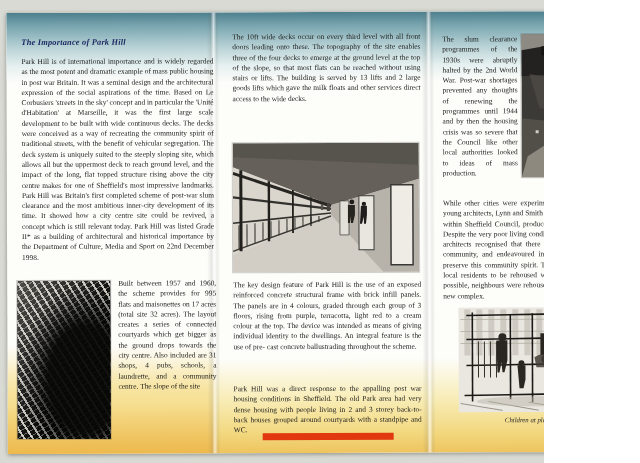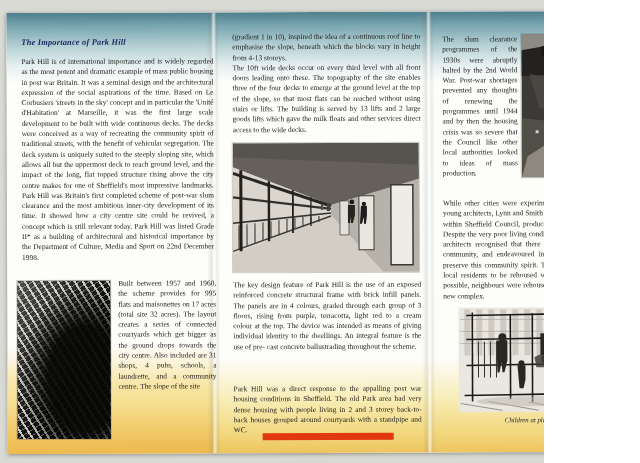--- a/index.html
+++ b/index.html
@@ -52,21 +52,20 @@
       <div class="heading">The Importance of Park Hill</div>
       <div class="abs body-text" style="left:15px;top:44px;width:192px;">Park Hill is of international importance and is widely regarded as the most potent and dramatic example of mass public housing in post war Britain.  It was a seminal design and the architectural expression of the social aspirations of the time.  Based on Le Corbusiers 'streets in the sky' concept and in particular the 'Unité d'Habitation' at Marseille, it was the first large scale development to be built with wide continuous decks.  The decks were conceived as a way of recreating the community spirit of traditional streets, with the benefit of vehicular segregation.  The deck system is uniquely suited to the steeply sloping site, which allows all but the uppermost deck to reach ground level, and the impact of the long, flat topped structure rising above the city centre makes for one of Sheffield's most impressive landmarks. Park Hill was Britain's first completed scheme of post-war slum clearance and the most ambitious inner-city development of its time.  It showed how a city centre site could be revived, a concept which is still relevant today. Park Hill was listed Grade II* as a building of architectural and historical importance by the Department of Culture, Media and Sport on 22nd December 1998.</div>
       <div class="abs body-text" style="left:10px;top:266px;width:199px;">
         <div class="facade-photo photo"></div>
         <span>Built between 1957 and 1960, the scheme provides for 995 flats and maisonettes on 17 acres (total site 32 acres). The layout creates a series of connected courtyards which get bigger as the ground drops towards the city centre.  Also included are 31 shops, 4 pubs, schools, a laundrette, and a community centre. The slope of the site</span>
       </div>
     </div>
 
     <div>
       <div class="abs body-text" style="left:226px;top:20px;width:188px;">
-        <p>(gradient 1 in 10), inspired the idea of a continuous roof line to emphasise the slope, beneath which the blocks vary in height from 4-13 storeys.</p>
         <p>The 10ft wide decks occur on every third level with all front doors leading onto these.  The topography of the site enables three of the four decks to emerge at the ground level at the top of the slope, so that most flats can be reached without using stairs or lifts.  The building is served by 13 lifts and 2 large goods lifts which gave the milk floats and other services direct access to the wide decks.</p>
       </div>
       <svg class="abs photo" style="left:226px;top:131px;" width="186" height="129" viewBox="0 0 186 129">
         <rect width="186" height="129" fill="#cfcbc3"></rect>
         <polygon points="0,0 186,0 186,36 98,62 0,24" fill="#57534d"></polygon>
         <polygon points="0,14 186,22 186,36 98,62 0,24" fill="#6b675f" opacity="0.7"></polygon>
         <polygon points="186,36 186,129 150,129 98,72 98,62" fill="#b7b3ab"></polygon>
         <polygon points="0,110 98,72 150,129 0,129" fill="#d2cec6"></polygon>
         <polygon points="0,24 98,62 98,72 0,112" fill="#dad6cd"></polygon>
         <rect x="158" y="42" width="22" height="80" fill="#efece5" stroke="#3a3835" stroke-width="1.5"></rect>

